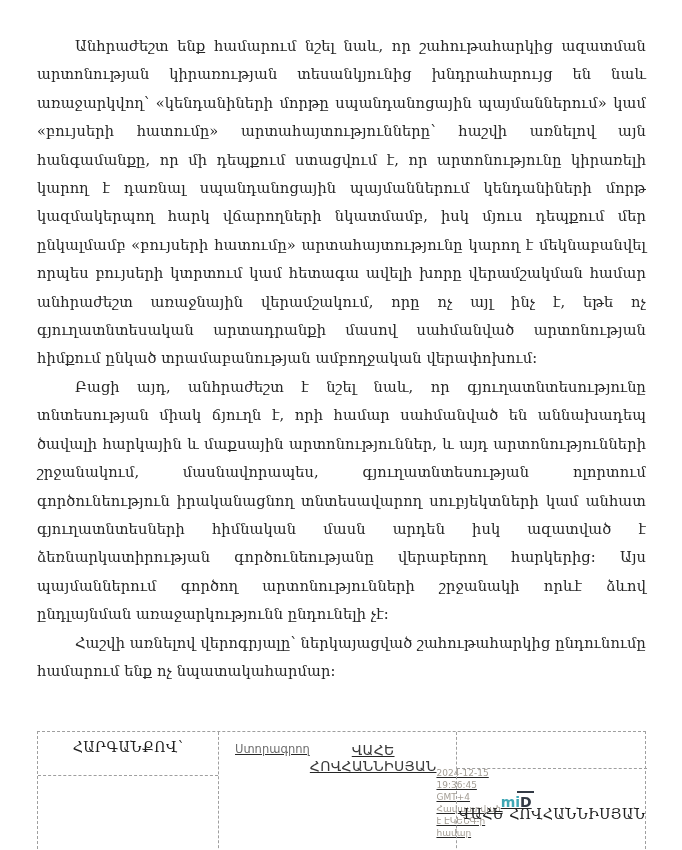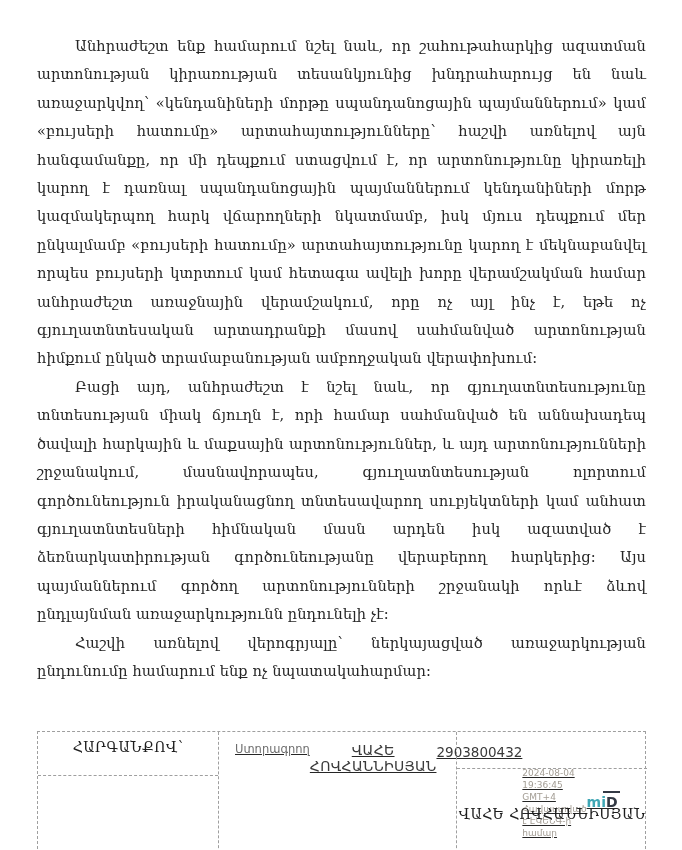--- a/index.html
+++ b/index.html
@@ -86,37 +86,36 @@
   }
 </style>
 </head>
 <body>
 
 <div class="page">
 
   <div class="doc-text">
     <p>Անհրաժեշտ ենք համարում նշել նաև, որ շահութահարկից ազատման արտոնության կիրառության տեսանկյունից խնդրահարույց են նաև առաջարկվող՝ «կենդանիների մորթը սպանդանոցային պայմաններում» կամ «բույսերի հատումը» արտահայտությունները՝ հաշվի առնելով այն հանգամանքը, որ մի դեպքում ստացվում է, որ արտոնությունը կիրառելի կարող է դառնալ սպանդանոցային պայմաններում կենդանիների մորթ կազմակերպող հարկ վճարողների նկատմամբ, իսկ մյուս դեպքում մեր ընկալմամբ «բույսերի հատումը» արտահայտությունը կարող է մեկնաբանվել որպես բույսերի կտրտում կամ հետագա ավելի խորը վերամշակման համար անհրաժեշտ առաջնային վերամշակում, որը ոչ այլ ինչ է, եթե ոչ գյուղատնտեսական արտադրանքի մասով սահմանված արտոնության հիմքում ընկած տրամաբանության ամբողջական վերափոխում:</p>
     <p>Բացի այդ, անհրաժեշտ է նշել նաև, որ գյուղատնտեսությունը տնտեսության միակ ճյուղն է, որի համար սահմանված են աննախադեպ ծավալի հարկային և մաքսային արտոնություններ, և այդ արտոնությունների շրջանակում, մասնավորապես, գյուղատնտեսության ոլորտում գործունեություն իրականացնող տնտեսավարող սուբյեկտների կամ անհատ գյուղատնտեսների հիմնական մասն արդեն իսկ ազատված է ձեռնարկատիրության գործունեությանը վերաբերող հարկերից: Այս պայմաններում գործող արտոնությունների շրջանակի որևէ ձևով ընդլայնման առաջարկությունն ընդունելի չէ:</p>
-    <p>Հաշվի առնելով վերոգրյալը՝ ներկայացված առաջարկության ընդունումը համարում ենք ոչ նպատակահարմար:</p>
+    <p>Հաշվի առնելով վերոգրյալը՝ ներկայացված շահութահարկից ընդունումը համարում ենք ոչ նպատակահարմար:</p>
   </div>
 
   <div class="sig-table">
 
     <div class="sig-col sig-col-left">
       <div class="sig-cell-salutation">ՀԱՐԳԱՆՔՈՎ՝</div>
       <div class="sig-cell-empty-left"></div>
     </div>
 
     <div class="sig-col sig-col-mid">
       <div class="stamp-label">Ստորագրող</div>
       <div class="stamp-name">ՎԱՀԵ ՀՈՎՀԱՆՆԻՍՅԱՆ</div>
-      <div class="stamp-id">2903800432</div>
       <div class="stamp-bottom">
         <div class="stamp-meta">
-          <div>2024-08-04 19:36:45 GMT+4</div>
+          <div>2024-12-15 19:36:45 GMT+4</div>
           <div>Հավաստված է ԷԿԵՆԳ-ի համար</div>
         </div>
         <div class="mid-logo">
           <span class="mid-line"></span><span class="mid-mi">mi</span><span class="mid-d">D</span>
         </div>
       </div>
     </div>
 
     <div class="sig-col sig-col-right">
       <div class="sig-cell-empty-right"></div>

